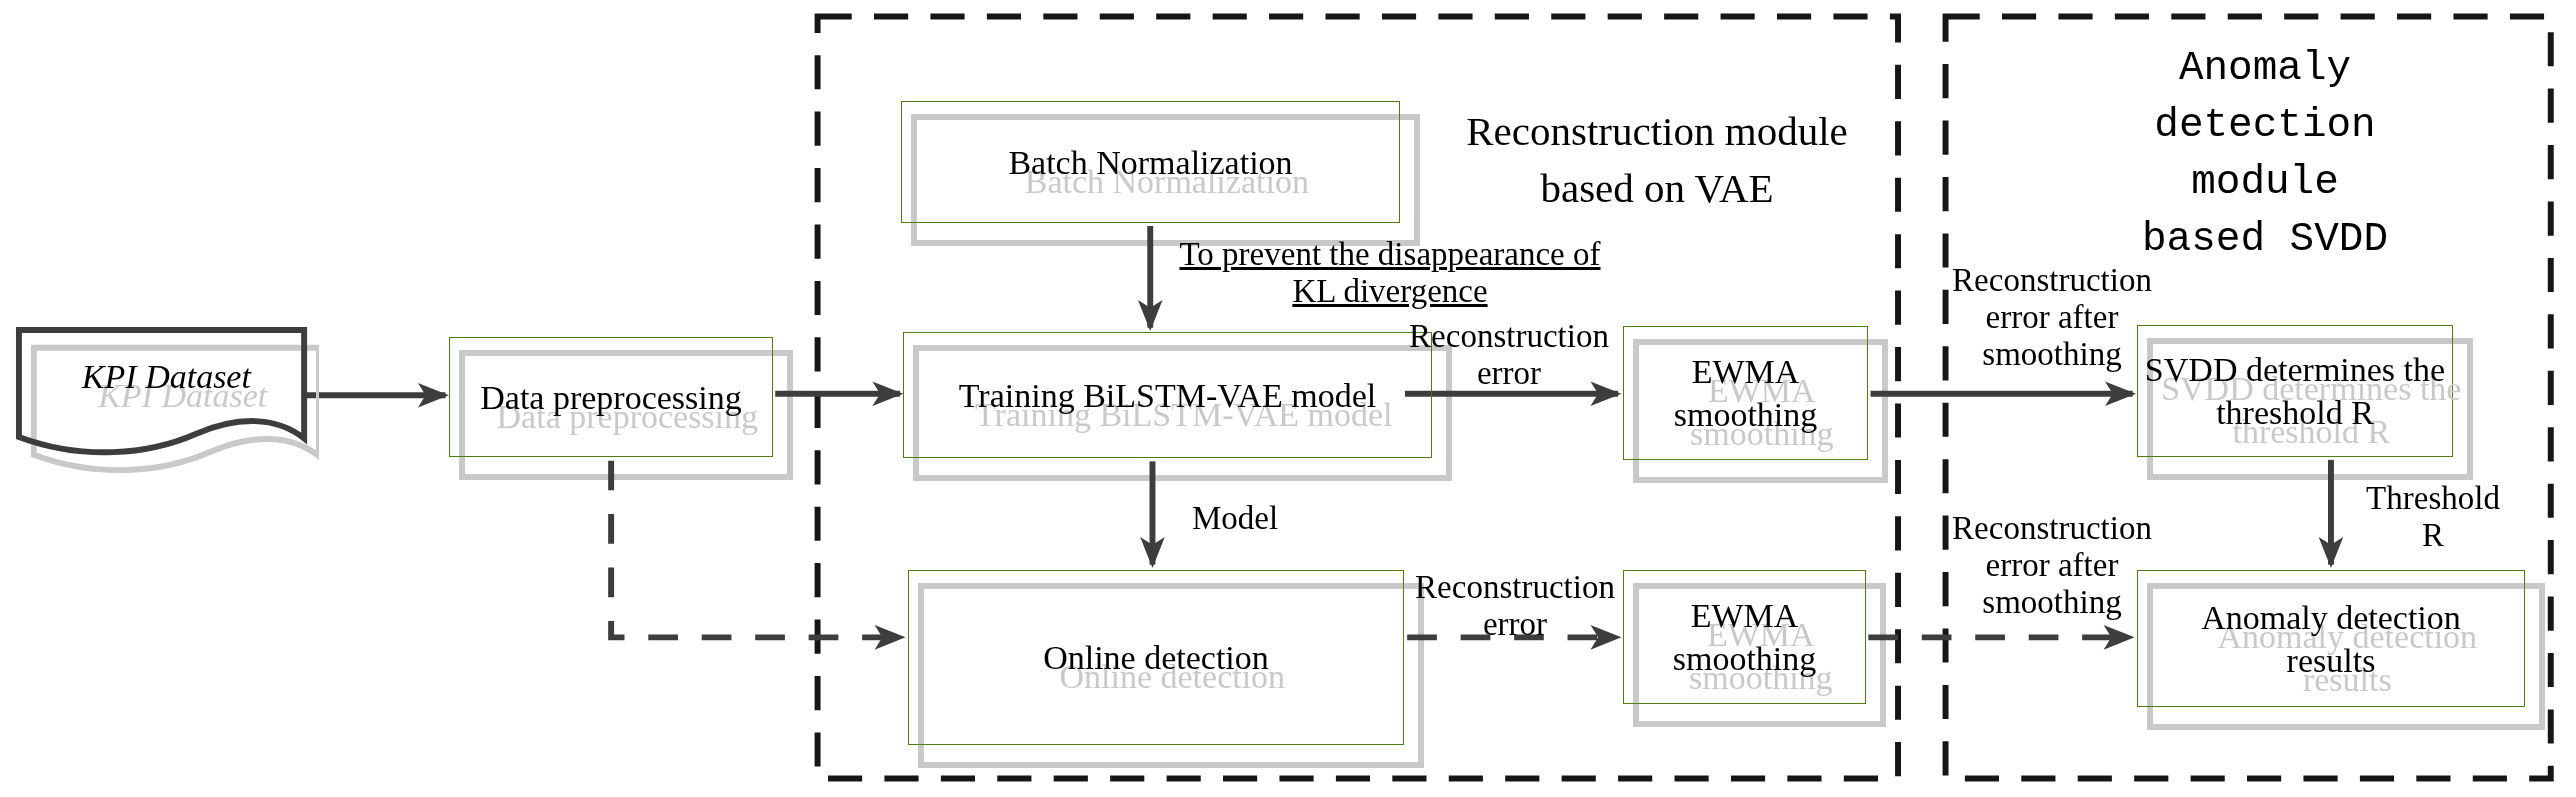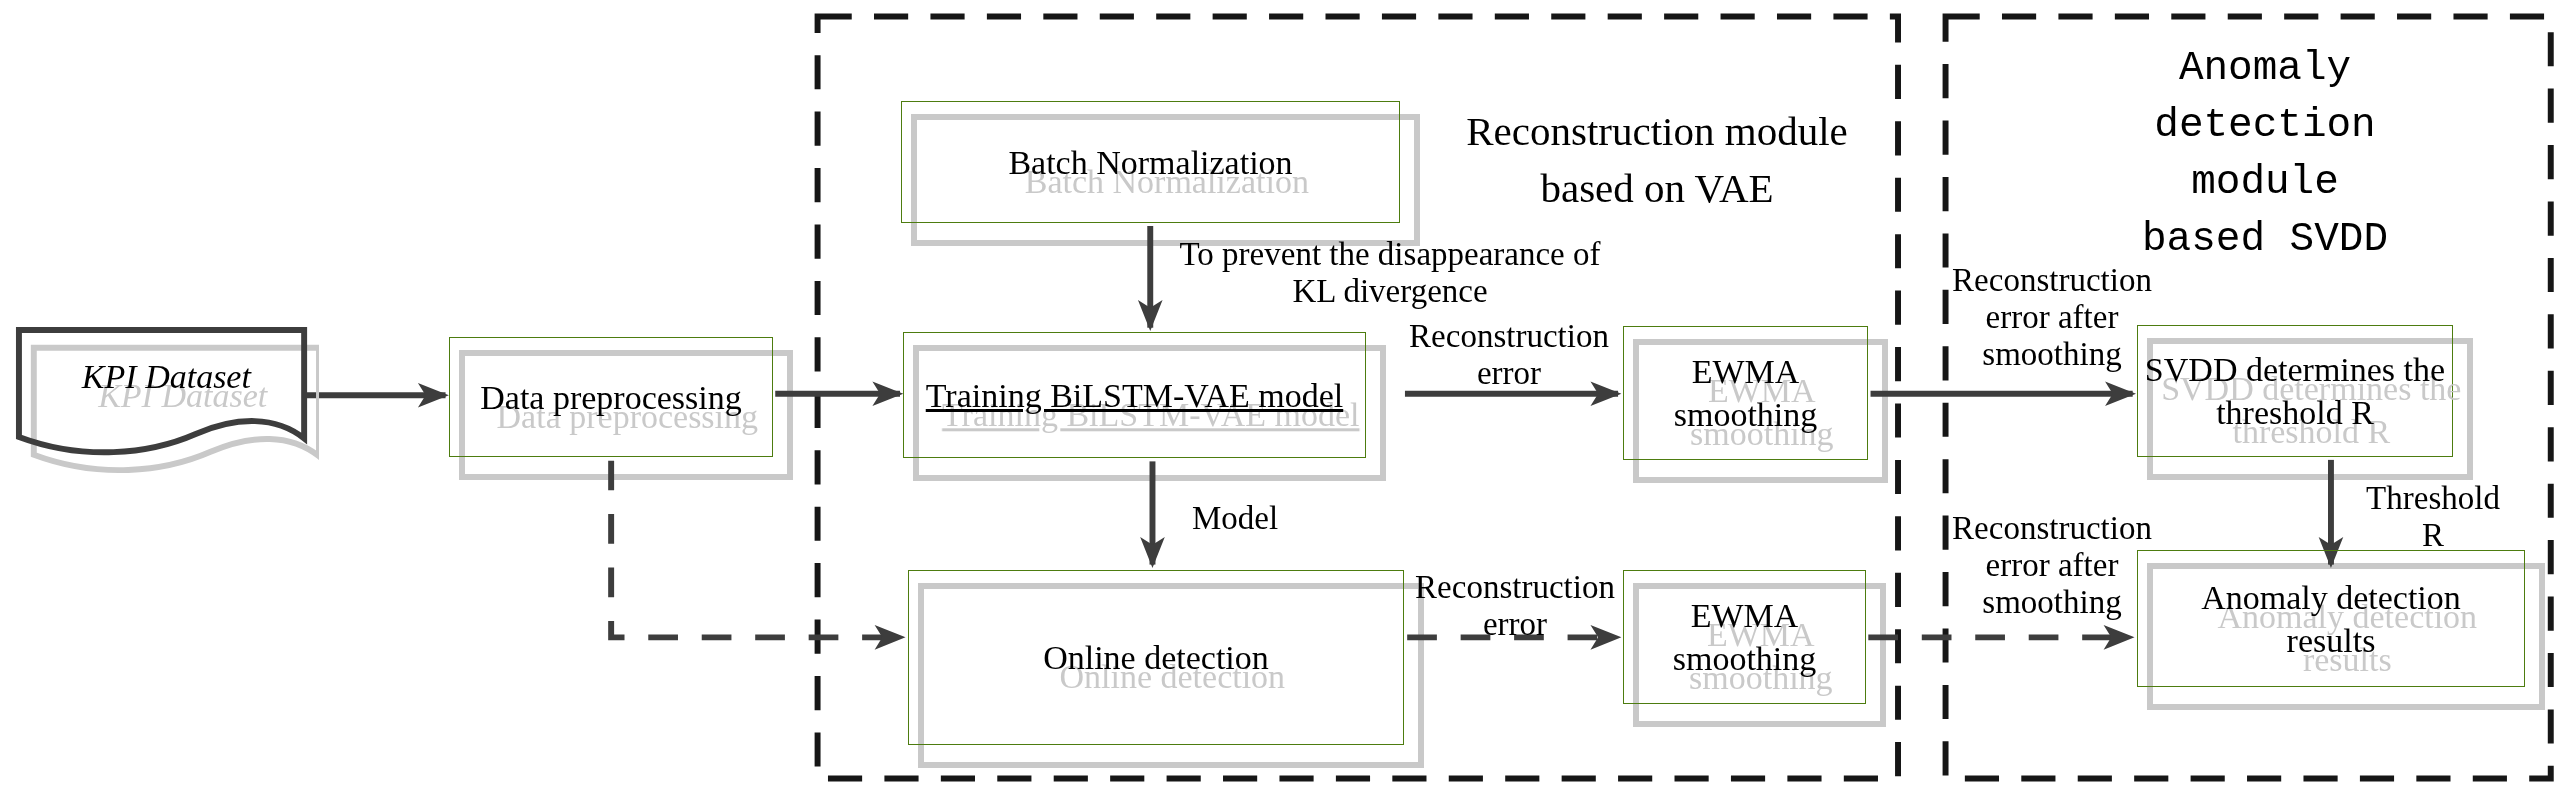--- a/index.html
+++ b/index.html
@@ -74,42 +74,42 @@
       <path class="doc-shadow" transform="translate(20,24)" d="M8,8 H392 V154 C354,124 302,124 246,148 C182,176 94,184 8,152 Z"></path>
       <path class="doc-main" d="M8,8 H392 V154 C354,124 302,124 246,148 C182,176 94,184 8,152 Z"></path>
     </svg>
     <div class="kpi-label">KPI Dataset</div>
   </div>
 
   <div class="node" style="left:449px;top:337px;width:324px;height:120px;">Data preprocessing</div>
 
   <div class="node" style="left:901px;top:101px;width:499px;height:122px;">Batch Normalization</div>
 
-  <div class="node" style="left:903px;top:332px;width:463px;height:126px;text-decoration:underline;">Training BiLSTM-VAE model</div>
+  <div class="node" style="left:903px;top:332px;width:529px;height:126px;">Training BiLSTM-VAE model</div>
 
   <div class="node" style="left:1623px;top:326px;width:245px;height:134px;">EWMA
 smoothing</div>
 
   <div class="node" style="left:908px;top:570px;width:496px;height:175px;">Online detection</div>
 
   <div class="node" style="left:1623px;top:570px;width:243px;height:134px;">EWMA
 smoothing</div>
 
   <div class="node" style="left:2137px;top:325px;width:316px;height:132px;">SVDD determines the
 threshold R</div>
 
-  <div class="node" style="left:2137px;top:550px;width:388px;height:137px;">Anomaly detection
+  <div class="node" style="left:2137px;top:570px;width:388px;height:137px;">Anomaly detection
 results</div>
 
   <div class="module-title" style="left:1657px;top:160px;">Reconstruction module
 based on VAE</div>
   <div class="module-title" style="left:2265px;top:154px;font-family:Liberation Mono, monospace;">Anomaly detection module
 based SVDD</div>
 
-  <div class="edge-label" style="left:1390px;top:273px;">To prevent the disappearance of
+  <div class="edge-label" style="left:1390px;top:273px;text-decoration:underline;">To prevent the disappearance of
 KL divergence</div>
   <div class="edge-label" style="left:1509px;top:355px;">Reconstruction
 error</div>
   <div class="edge-label" style="left:1235px;top:518px;">Model</div>
   <div class="edge-label" style="left:1515px;top:606px;">Reconstruction
 error</div>
   <div class="edge-label" style="left:2052px;top:317px;">Reconstruction
 error after
 smoothing</div>
   <div class="edge-label" style="left:2052px;top:565px;">Reconstruction

